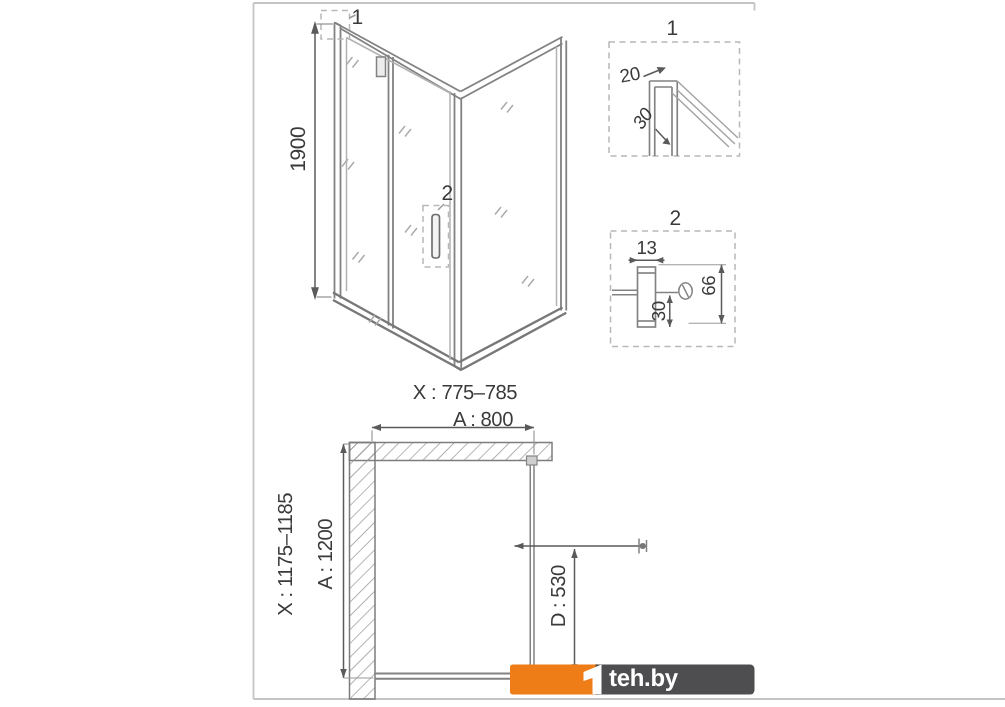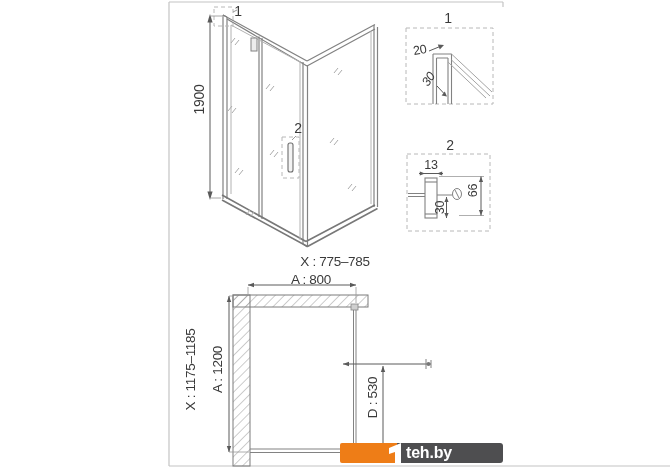--- a/index.html
+++ b/index.html
@@ -210,22 +210,22 @@
         <line x1="383" y1="366" x2="383" y2="449" stroke="#5a5a5a" stroke-width="1"></line>
         <polygon points="383,366 380.8,372 385.2,372" fill="#5a5a5a"></polygon>
         <polygon points="383,449 380.8,443 385.2,443" fill="#5a5a5a"></polygon>
       </g>
     </g>
   </svg>
 
   <div class="lbl big" style="left:230px;top:5px;width:16px;">1</div>
   <div class="lbl big rot" style="left:179px;top:93px;width:40px;">1900</div>
   <div class="lbl big" style="left:290px;top:122px;width:16px;">2</div>
-  <div class="lbl" style="left:285px;top:255px;width:100px;">X : 775–785</div>
-  <div class="lbl" style="left:271px;top:273px;width:80px;">A : 800</div>
+  <div class="lbl" style="left:260px;top:255px;width:100px;">X : 775–785</div>
+  <div class="lbl" style="left:282px;top:273px;width:80px;">A : 800</div>
 
   <div class="lbl big" style="left:440px;top:12px;width:16px;">1</div>
   <div class="lbl sm tilt" style="left:408px;top:44px;width:24px;">20</div>
   <div class="lbl sm rot30a" style="left:417px;top:73px;width:24px;">30</div>
 
   <div class="lbl big" style="left:442px;top:139px;width:16px;">2</div>
   <div class="lbl sm" style="left:419px;top:159px;width:24px;">13</div>
   <div class="lbl sm rot" style="left:428px;top:201px;width:24px;">30</div>
   <div class="lbl sm rot" style="left:461px;top:184px;width:24px;">66</div>
 

